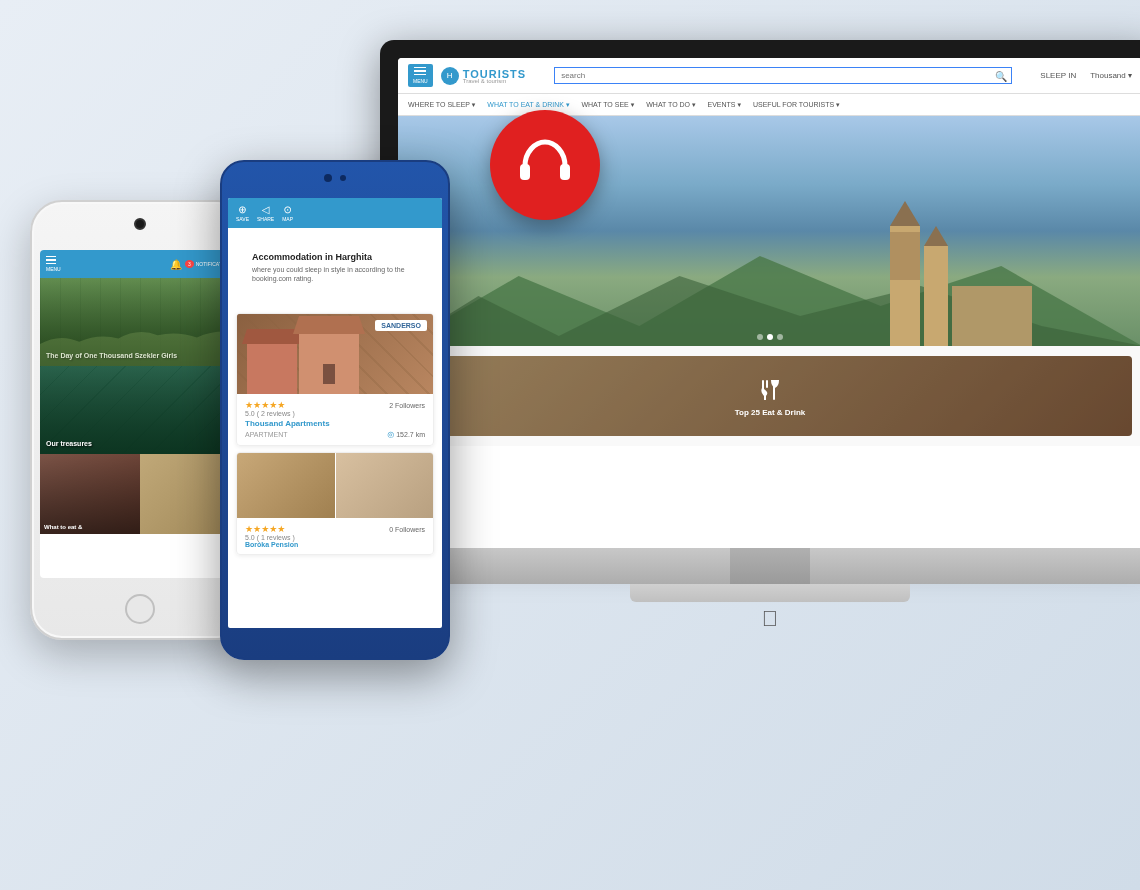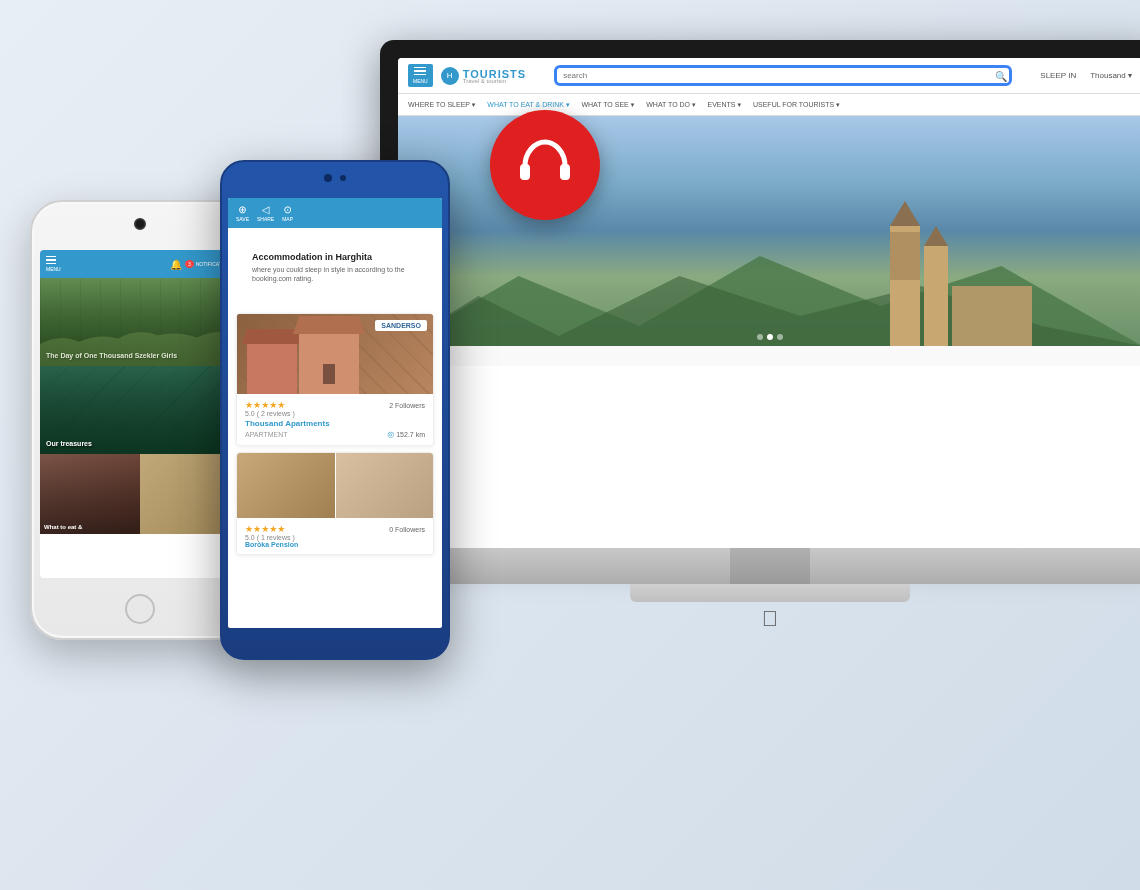--- a/index.html
+++ b/index.html
@@ -125,22 +125,22 @@
       margin-top: -2px;
     }
     .site-search {
       flex: 1;
       margin: 0 20px;
       position: relative;
     }
     .site-search input {
       width: 100%;
       padding: 3px 20px 3px 6px;
-      border: 3px solid #3b82f6;
-      border-radius: 6px;
+      border: 1px solid #3b82f6;
+      border-radius: 0;
       font-size: 8px;
       color: #999;
     }
     .site-search-icon {
       position: absolute;
       right: 4px;
       top: 50%;
       transform: translateY(-50%);
       color: #3399cc;
       font-size: 10px;
@@ -657,20 +657,33 @@
           <div class="hero-dots">
             <div class="hero-dot"></div>
             <div class="hero-dot active"></div>
             <div class="hero-dot"></div>
           </div>
         </div>
 
         <div class="site-welcome">
           <div class="site-cards">
 
+            <div class="site-card card-bg-1">
+              <div class="card-overlay">
+
+                <svg width="28" height="28" viewBox="0 0 28 28" fill="white">
+                  <rect x="6" y="4" width="2" height="12" rx="1"></rect>
+                  <rect x="10" y="4" width="2" height="8" rx="1"></rect>
+                  <path d="M6 12 Q14 16 10 20 L10 24 L8 24 L8 20 Q4 16 6 12"></path>
+                  <rect x="17" y="4" width="2" height="20" rx="1"></rect>
+                  <path d="M15 4 Q15 10 19 12 Q23 10 23 4"></path>
+                </svg>
+                <span class="card-label">Top 25 Eat &amp; Drink</span>
+              </div>
+            </div>
 
           </div>
         </div>
       </div>
     </div>
   </div>
 
   <div class="imac-stand">
     <div class="imac-stand-neck"></div>
   </div>

